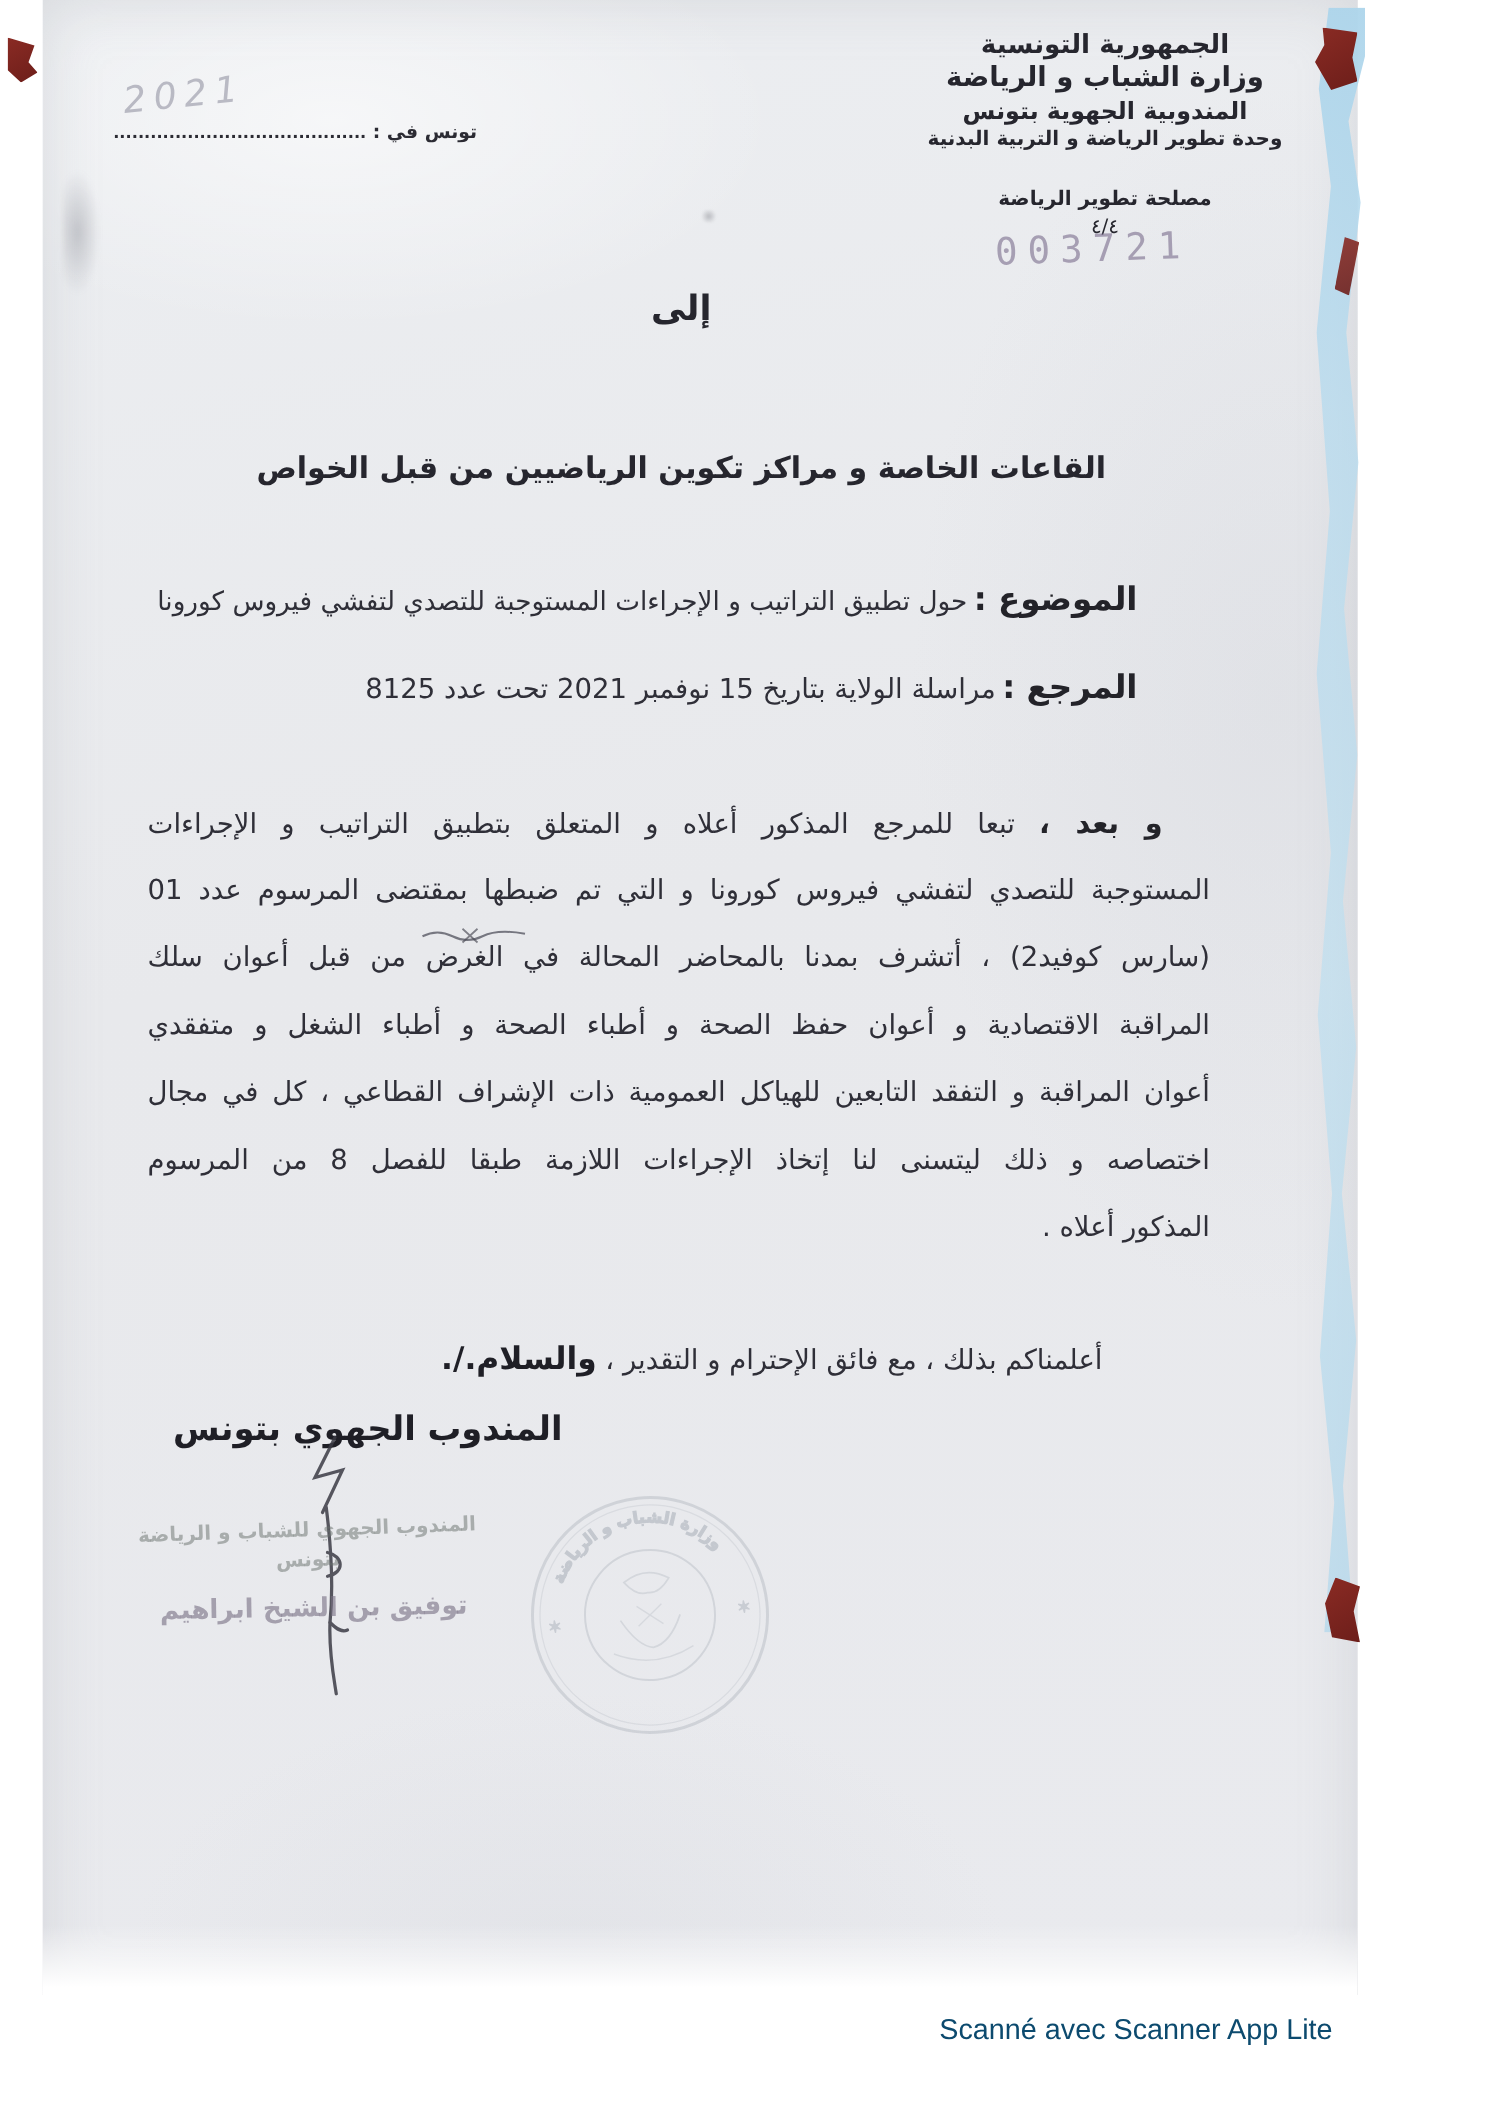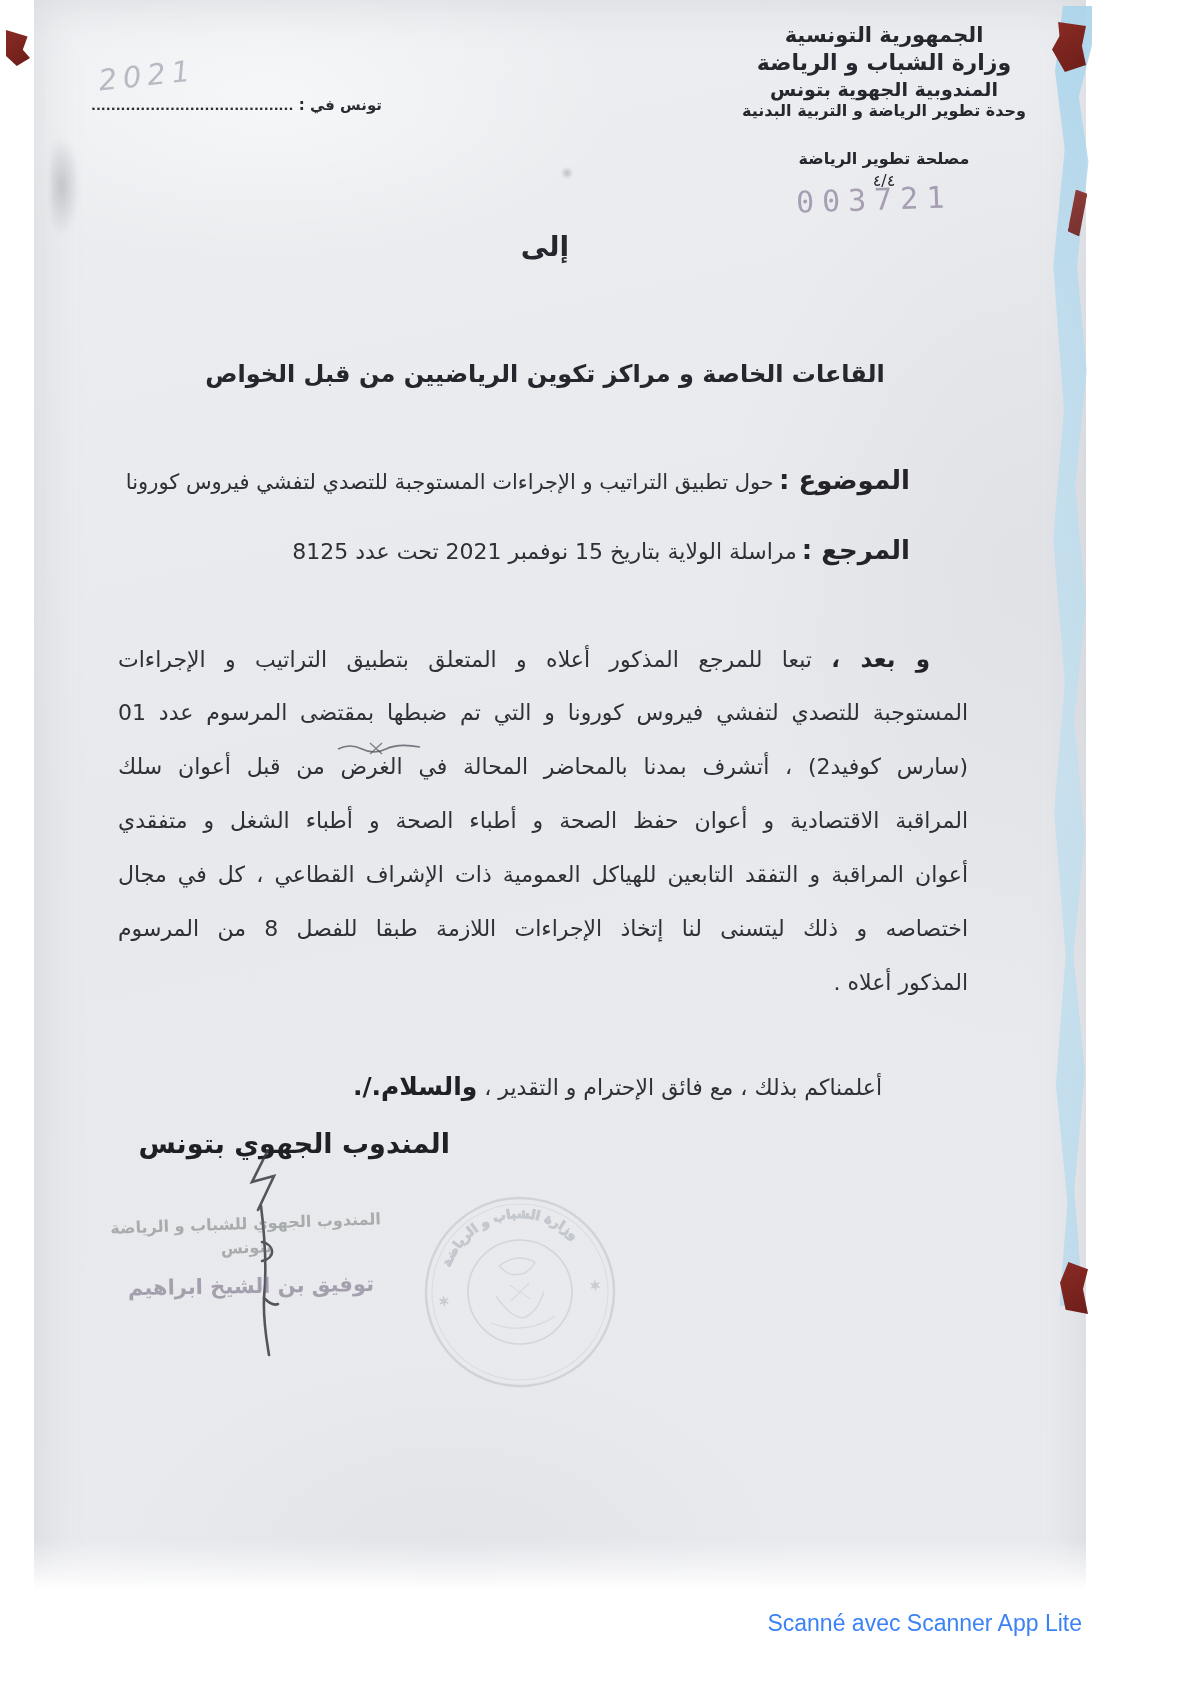--- a/index.html
+++ b/index.html
@@ -112,22 +112,22 @@
     direction:rtl; color:rgba(104,112,107,.5); font-size:16px; line-height:1.5;
     transform:rotate(-2deg); font-weight:bold;
   }
   .signer-name {
     position:absolute; left:106px; top:1274px; width:290px; text-align:center;
     direction:rtl; color:rgba(118,110,130,.6); font-size:21px; font-weight:bold;
     transform:rotate(-1deg); letter-spacing:1px;
   }
   .seal { position:absolute; left:418px; top:1190px; width:204px; height:204px; opacity:.42; }
   .scanner-footer {
-    position:absolute; right:108px; top:1610px;
-    font-family:"Liberation Sans", sans-serif; font-size:23px; color:#3b82f6;
+    position:absolute; right:124px; top:1610px;
+    font-family:"Liberation Sans", sans-serif; font-size:23px; color:#0c4a6e;
   }
 </style>
 </head>
 <body>
 
 <div id="page">
 
   <div class="paper"></div>
   <div class="crease-left"></div>
   <div class="crease-top"></div>

